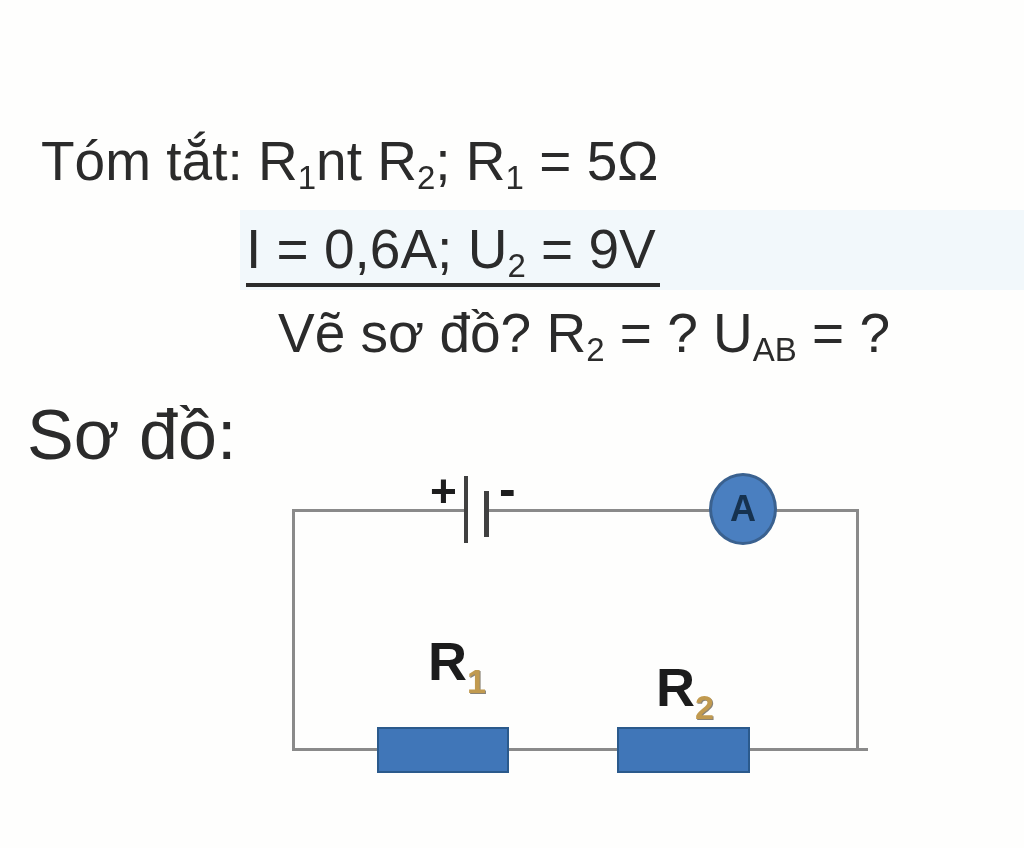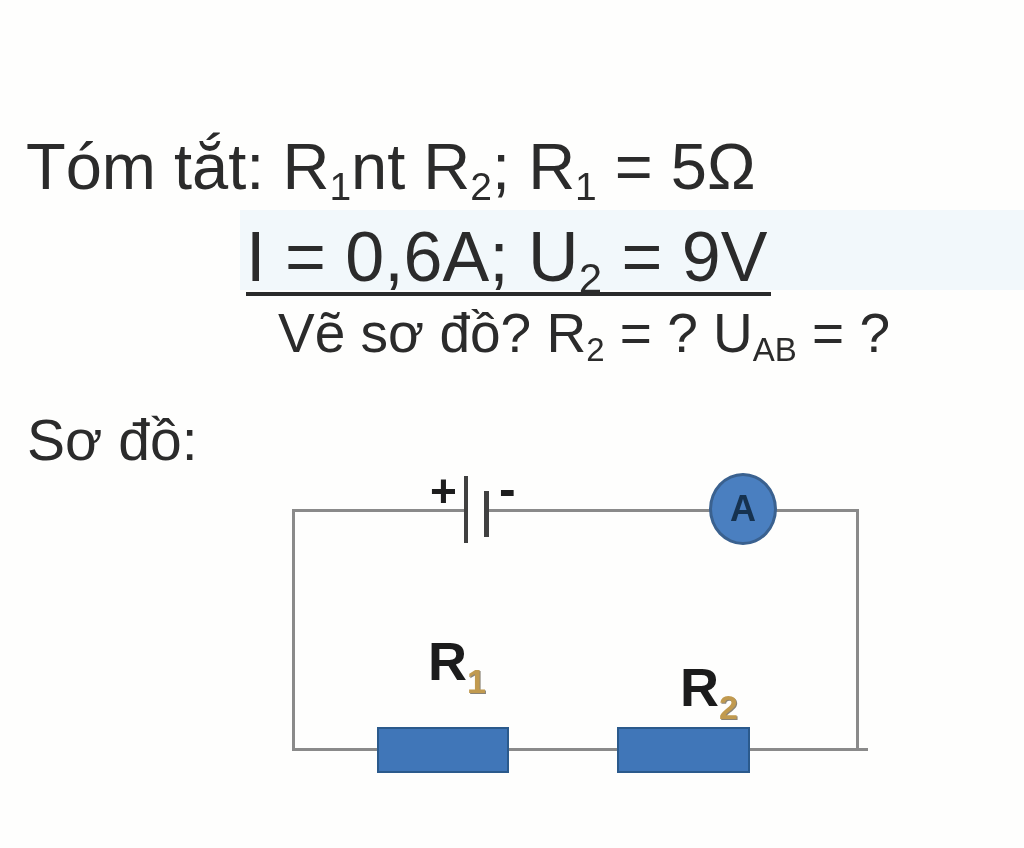--- a/index.html
+++ b/index.html
@@ -5,25 +5,25 @@
   html,body{margin:0;padding:0;background:#e9e9e9;}
   #page{
     position:relative;width:1024px;height:848px;background:#fefefd;
     overflow:hidden;font-family:"Liberation Sans",sans-serif;color:var(--text,#2b2b2b);
   }
   .tint-band{position:absolute;left:240px;top:210px;width:784px;height:80px;
     background:rgba(222,238,247,.35);pointer-events:none;}
   .txt{position:absolute;white-space:nowrap;line-height:1;color:var(--text,#2b2b2b);}
   .txt sub{font-size:.6em;line-height:0;vertical-align:-0.28em;letter-spacing:0;}
   #title{left:585px;top:26px;font-size:68px;}
-  #line-tomtat{left:26px;top:134px;font-size:65px;}
-  #line-given{left:246px;top:222px;font-size:70px;border-bottom:4px solid var(--text,#2b2b2b);
-    padding-right:4px;}
+  #line-tomtat{left:41px;top:134px;font-size:55px;}
+  #line-given{left:246px;top:222px;font-size:55px;border-bottom:4px solid var(--text,#2b2b2b);
+    padding-bottom:6px;padding-right:4px;}
   #line-question{left:250px;top:306px;font-size:55px;margin-left:28px;}
-  #line-sodo{left:27px;top:400px;font-size:57px;margin-top:12px;}
+  #line-sodo{left:27px;top:400px;font-size:70px;}
   
   .wire{position:absolute;background:var(--wire,#8a8a8a);}
   .plate{position:absolute;background:var(--battery,#404040);}
   .batt-sign{position:absolute;font-weight:bold;color:#1d1d1d;line-height:1;}
   #plus-sign{left:430px;top:468px;font-size:46px;}
   #minus-sign{left:499px;top:464px;font-size:50px;}
   #ammeter{
     position:absolute;left:709px;top:473px;width:68px;height:72px;border-radius:50%;
     background:var(--ammeter-fill,#4a7fc0);border:3px solid var(--ammeter-border,#3a618f);
     box-sizing:border-box;display:flex;align-items:center;justify-content:center;
@@ -32,21 +32,21 @@
   .resistor{
     position:absolute;top:727px;height:46px;box-sizing:border-box;
     background:var(--resistor-fill,#4076b8);border:2px solid var(--resistor-border,#2b5a8c);
   }
   #resistor-r1{left:377px;width:132px;}
   #resistor-r2{left:617px;width:133px;}
   .rlabel{position:absolute;font-size:54px;font-weight:bold;color:#1c1c1c;line-height:1;white-space:nowrap;}
   .rlabel sub{font-size:.63em;line-height:0;vertical-align:-0.38em;
     color:var(--subscript-tan,#c19a4f);text-shadow:1px 1px 0 rgba(40,30,10,.55);}
   #label-r1{left:428px;top:634px;}
-  #label-r2{left:680px;top:660px;text-align:right;}
+  #label-r2{left:656px;top:660px;text-align:right;}
 </style>
 </head>
 <body>
 
 <div id="page">
 
   <div class="tint-band"></div>
 
 
   <div id="line-tomtat" class="txt"><span>Tóm tắt: R</span><sub>1</sub><span>nt R</span><sub>2</sub><span>; R</span><sub>1</sub><span> = 5Ω</span></div>

